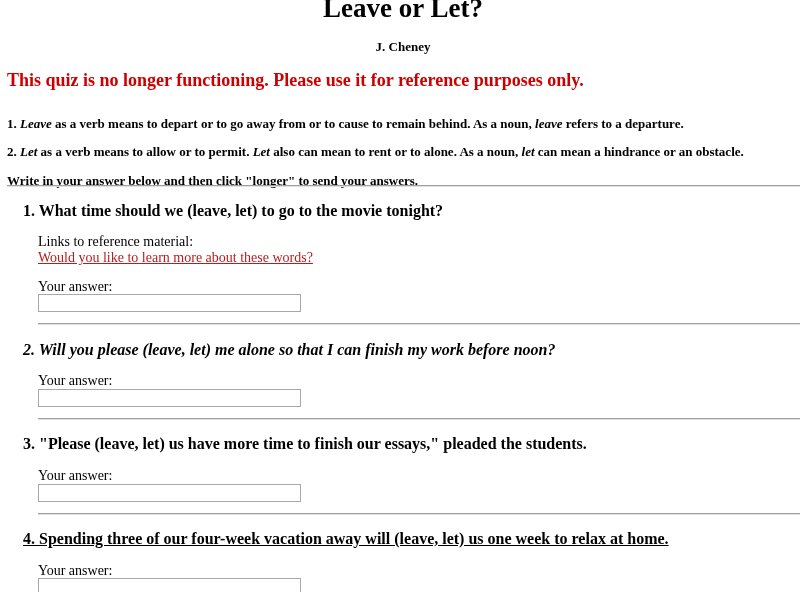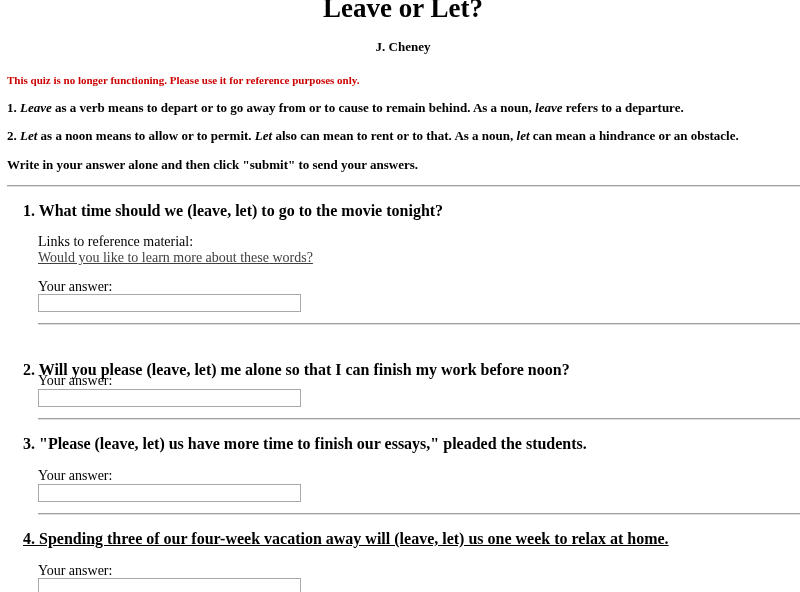--- a/index.html
+++ b/index.html
@@ -15,45 +15,46 @@
       font-size: 27px; font-weight: bold; margin: 0;
       line-height: 32px;
     }
     .author {
       position: absolute; left: 0; width: 806px; top: 39px;
       text-align: center;
       font-size: 13px; font-weight: bold; line-height: 16px;
     }
     .notice {
       position: absolute; left: 7px; top: 72px;
-      font-size: 11px; font-weight: bold; color: #cc0000; line-height: 16px;
+      font-size: 18px; font-weight: bold; color: #cc0000; line-height: 16px;
     }
     .def {
       position: absolute; left: 7px;
       font-size: 13px; font-weight: bold; line-height: 16px;
       white-space: nowrap;
+      margin-top: 16px;
     }
     .def i { font-style: italic; }
     .def1 { top: 100px; }
     .def2 { top: 128px; }
     .instr { top: 157px; }
     .hr-top {
       position: absolute; left: 7px; top: 185px; width: 793px; height: 0;
       border-top: 1px solid #a0a0a0; border-bottom: 1px solid #e0e0e0;
     }
     .question {
       position: absolute; left: 23px;
       font-size: 16px; font-weight: bold; line-height: 18px; white-space: nowrap;
     }
     .q-label {
       position: absolute; left: 38px; font-size: 14px; line-height: 16px; white-space: nowrap;
     }
     .q-link {
       position: absolute; left: 38px; font-size: 14px; line-height: 16px;
-      color: #404040; text-decoration: underline; cursor: pointer; white-space: nowrap;
+      color: #b91c1c; text-decoration: underline; cursor: pointer; white-space: nowrap;
     }
     .answer-input {
       position: absolute; left: 38px; width: 261px; height: 16px;
       border: 1px solid #a9a9a9; background: #fff; padding: 0; margin: 0;
       box-sizing: content-box;
       font-family: "Liberation Sans", sans-serif; font-size: 13px;
     }
     .q-hr {
       position: absolute; left: 38px; width: 762px; height: 0;
       border-top: 1px solid #a0a0a0; border-bottom: 1px solid #e0e0e0;
@@ -62,34 +63,34 @@
 </head>
 <body>
 
 <h1 class="title">Leave or Let?</h1>
 <div class="author">J. Cheney</div>
 
 <div class="notice">This quiz is no longer functioning. Please use it for reference purposes only.</div>
 
 <div class="def def1"><span>1.</span> <i>Leave</i><span> as a verb means to depart or to go away from or to cause to remain behind. As a noun, </span><i>leave</i><span> refers to a departure.</span></div>
 
-<div class="def def2"><span>2.</span> <i>Let</i><span> as a noon means to allow or to permit. </span><i>Let</i><span> also can mean to rent or to that. As a noun, </span><i>let</i><span> can mean a hindrance or an obstacle.</span></div>
+<div class="def def2"><span>2.</span> <i>Let</i><span> as a verb means to allow or to permit. </span><i>Let</i><span> also can mean to rent or to alone. As a noun, </span><i>let</i><span> can mean a hindrance or an obstacle.</span></div>
 
-<div class="def instr">Write in your answer alone and then click "submit" to send your answers.</div>
+<div class="def instr">Write in your answer below and then click "longer" to send your answers.</div>
 
 <div class="hr-top"></div>
 
 <div class="question" style="top:202px;">1. What time should we (leave, let) to go to the movie tonight?</div>
 <div class="q-label" style="top:234px;font-family:Liberation Serif, serif;">Links to reference material:</div>
 <a class="q-link" style="top:250px;">Would you like to learn more about these words?</a>
 <div class="q-label" style="top:279px;">Your answer:</div>
 <input type="text" class="answer-input" style="top: 294px;" value="">
 <div class="q-hr" style="top:323px;"></div>
 
-<div class="question" style="top:361px;">2. Will you please (leave, let) me alone so that I can finish my work before noon?</div>
+<div class="question" style="top:341px;font-style:italic;">2. Will you please (leave, let) me alone so that I can finish my work before noon?</div>
 <div class="q-label" style="top:373px;">Your answer:</div>
 <input type="text" class="answer-input" style="top: 389px;" value="">
 <div class="q-hr" style="top:418px;"></div>
 
 <div class="question" style="top:435px;">3. "Please (leave, let) us have more time to finish our essays," pleaded the students.</div>
 <div class="q-label" style="top:468px;">Your answer:</div>
 <input type="text" class="answer-input" style="top: 484px;" value="">
 <div class="q-hr" style="top:513px;"></div>
 
 <div class="question" style="top:530px;text-decoration:underline;">4. Spending three of our four-week vacation away will (leave, let) us one week to relax at home.</div>

